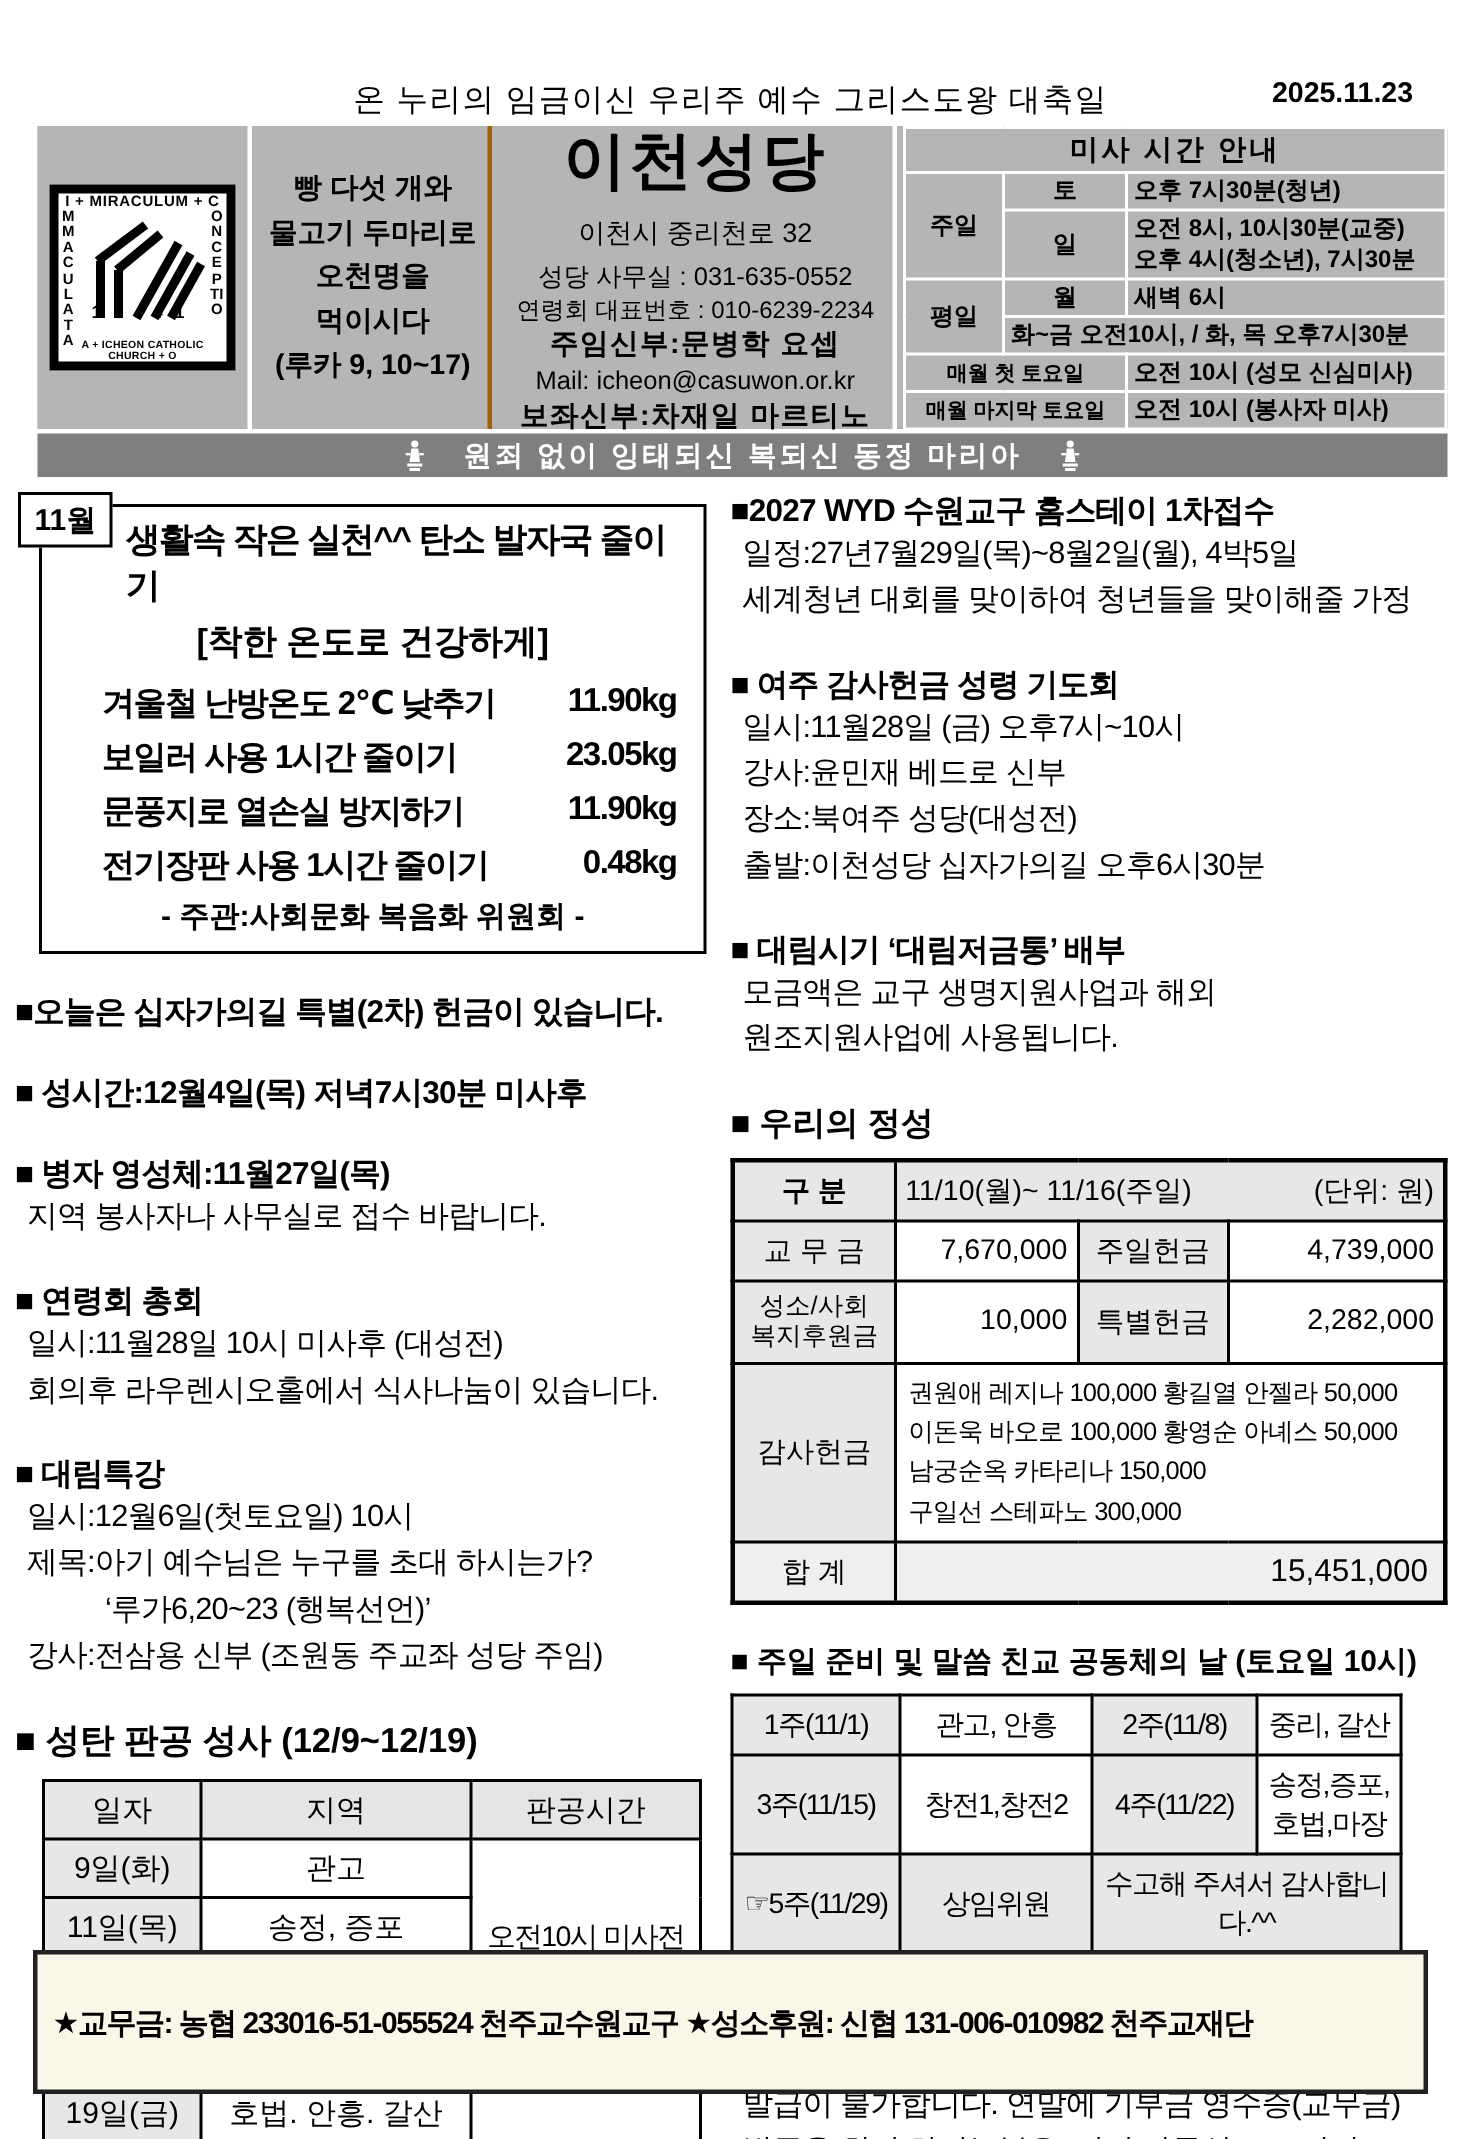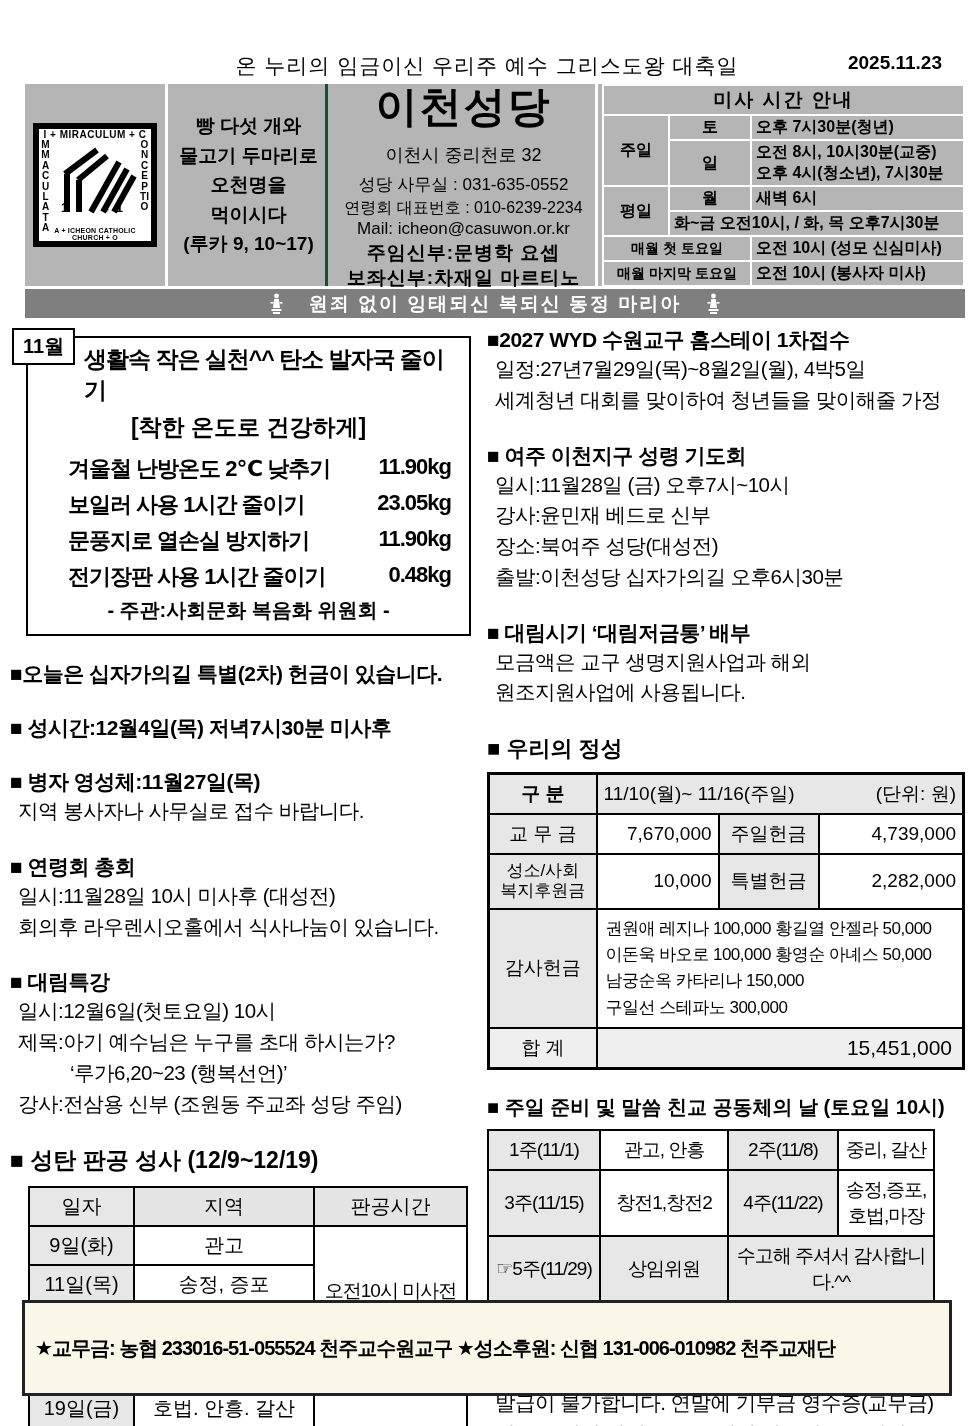--- a/index.html
+++ b/index.html
@@ -10,21 +10,21 @@
     color:#000;
   }
   
   .masthead { position:relative; padding-top:52px; height:80px; }
   .masthead-title { text-align:center; font-weight:normal; font-size:21px; letter-spacing:1px; }
   .masthead-date { position:absolute; right:32px; top:52px; font-weight:bold; font-size:19px; }
   
   .header { width:940px; margin:4px auto 0 25px; height:202px; background:#b5b5b5; display:flex; gap:4px; }
   .hcell { background:#b5b5b5; height:100%; }
   .logo-cell { width:143px; display:flex; align-items:center; justify-content:center; border-right:3px solid #fff; }
-  .scripture-cell { width:156px; border-right:3px solid #14532d; display:flex; flex-direction:column; justify-content:center; text-align:center; font-weight:bold; font-size:19px; line-height:1.55; }
+  .scripture-cell { width:156px; border-right:3px solid #a16207; display:flex; flex-direction:column; justify-content:center; text-align:center; font-weight:bold; font-size:19px; line-height:1.55; }
   .info-cell { width:266px; border-right:3px solid #fff; display:flex; flex-direction:column; justify-content:center; text-align:center; }
   .mass-cell { flex:1; }
   
   .logo { width:124px; height:124px; background:#fff; border:6px solid #000; position:relative; font-weight:bold; }
   .logo-top { position:absolute; top:0; left:0; right:0; text-align:center; font-size:10px; letter-spacing:0.5px; }
   .logo-bottom { position:absolute; bottom:0; left:0; right:0; text-align:center; font-size:7px; letter-spacing:0.2px; }
   .logo-left, .logo-right { position:absolute; top:11px; bottom:10px; width:9px; font-size:10px; line-height:1.04; word-break:break-all; text-align:center; }
   .logo-left { left:2px; } .logo-right { right:2px; }
   .logo-art { position:absolute; left:14px; top:13px; }
   .logo-year { position:absolute; bottom:26px; left:22px; font-size:12px; font-weight:bold; letter-spacing:8px; }
@@ -123,22 +123,22 @@
     <div>물고기 두마리로</div>
     <div>오천명을</div>
     <div>먹이시다</div>
     <div>(루카 9, 10~17)</div>
   </div>
   <div class="hcell info-cell">
     <div class="church-name">이천성당</div>
     <div class="church-line addr">이천시 중리천로 32</div>
     <div class="church-line">성당 사무실 : 031-635-0552</div>
     <div class="church-line sm">연령회 대표번호 : 010-6239-2234</div>
+    <div class="church-line priest">주임신부:문병학 요셉</div>
     <div class="church-line">Mail: icheon@casuwon.or.kr</div>
-    <div class="church-line priest">주임신부:문병학 요셉</div>
     <div class="church-line priest">보좌신부:차재일 마르티노</div>
   </div>
   <div class="hcell mass-cell">
     <table class="mass">
       <tbody>
           <tr>
             <td class="title" colspan="3">미사 시간 안내</td>
           </tr>
       <tr>
         <td class="lbl" rowspan="2">주일</td>
@@ -293,21 +293,21 @@
 
   <div class="col-right">
 
     <div class="notice">
       <div class="n-title">■2027 WYD 수원교구 홈스테이 1차접수</div>
       <div class="n-line">일정:27년7월29일(목)~8월2일(월), 4박5일</div>
       <div class="n-line">세계청년 대회를 맞이하여 청년들을 맞이해줄 가정</div>
     </div>
 
     <div class="notice">
-      <div class="n-title">■ 여주 이천지구 성령 기도회</div>
+      <div class="n-title">■ 여주 감사헌금 성령 기도회</div>
       <div class="n-line">일시:11월28일 (금) 오후7시~10시</div>
       <div class="n-line">강사:윤민재 베드로 신부</div>
       <div class="n-line">장소:북여주 성당(대성전)</div>
       <div class="n-line">출발:이천성당 십자가의길 오후6시30분</div>
     </div>
 
     <div class="notice">
       <div class="n-title">■ 대림시기 ‘대림저금통’ 배부</div>
       <div class="n-line">모금액은 교구 생명지원사업과 해외</div>
       <div class="n-line">원조지원사업에 사용됩니다.</div>

